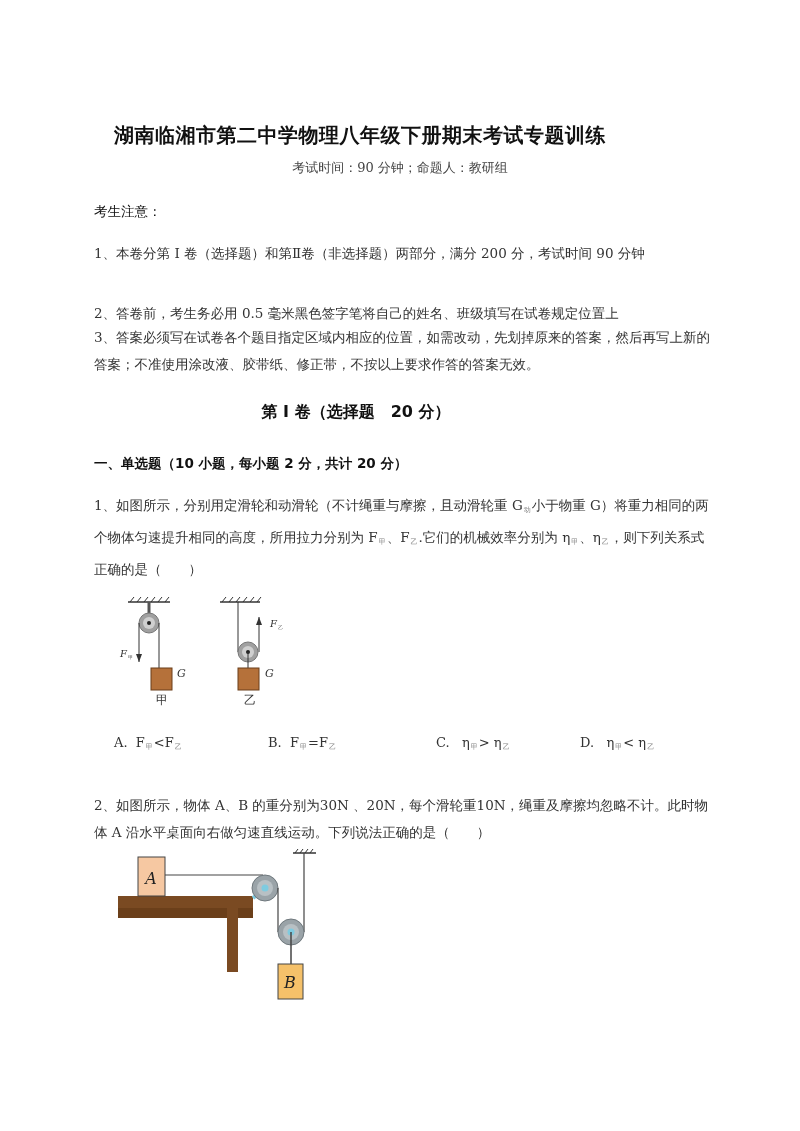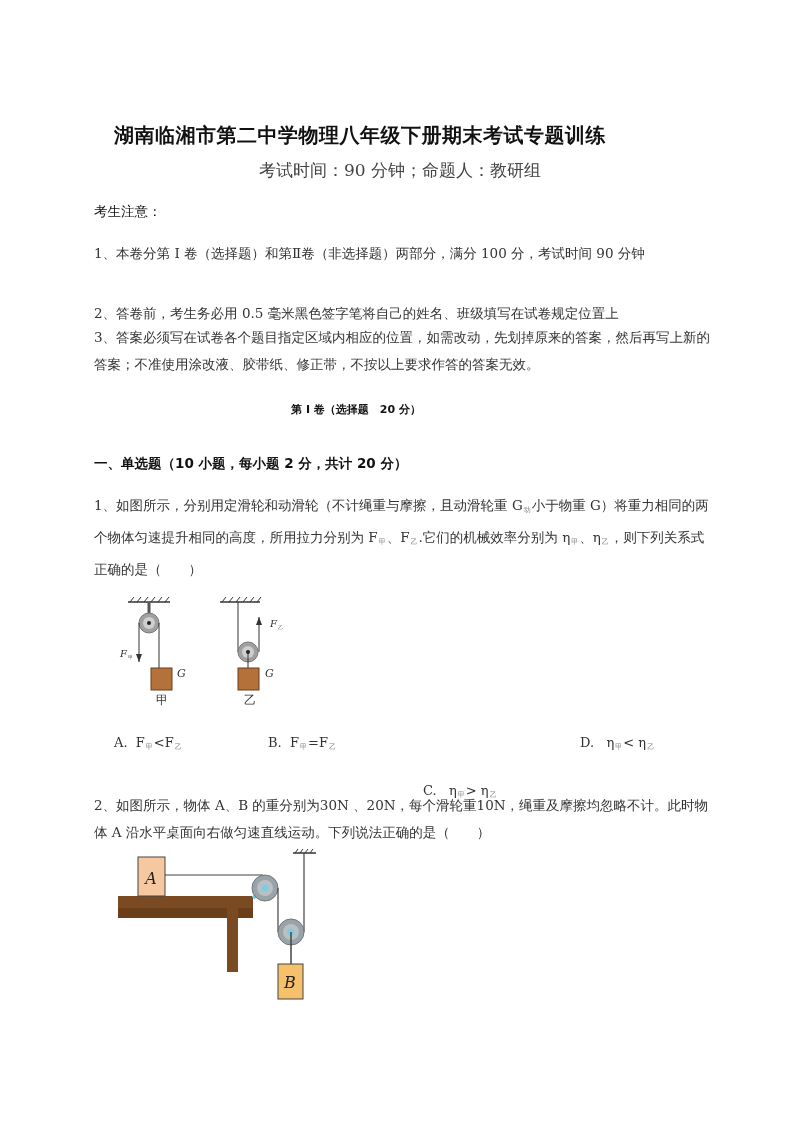--- a/index.html
+++ b/index.html
@@ -11,53 +11,53 @@
       overflow: hidden;
     }
     .abs { position: absolute; }
     .title {
       left: 0; width: 720px; top: 122px; text-align: center;
       font-family: "DejaVu Sans", "Liberation Sans", sans-serif;
       font-weight: bold; font-size: 20px; color: #111; letter-spacing: 0.5px;
     }
     .subtitle {
       left: 0; width: 800px; top: 159px; text-align: center;
-      font-size: 17px; color: #444;
+      font-size: 13px; color: #444;
     }
     .notice-head {
       left: 94px; top: 203px; font-size: 13.5px; font-weight: normal; color: #111;
       font-family: "DejaVu Sans", "Liberation Sans", sans-serif;
     }
     .para {
       left: 94px; width: 620px; font-size: 13.5px; color: #333; line-height: 27px;
     }
     .section-title {
       left: 0; width: 712px; top: 402px; text-align: center;
-      font-size: 11px; font-weight: bold; color: #111;
+      font-size: 16px; font-weight: bold; color: #111;
       font-family: "DejaVu Sans", "Liberation Sans", sans-serif;
     }
     .q-head {
       left: 94px; top: 455px; font-size: 13.5px; font-weight: bold; color: #111;
       font-family: "DejaVu Sans", "Liberation Sans", sans-serif;
     }
     .sub { font-size: 7px; color: #888; vertical-align: -2px; margin: 0 1px; }
     .opt { top: 735px; font-size: 13px; color: #333; }
     .fig { position: absolute; }
     .fig-label { font-size: 12px; color: #333; font-family: "DejaVu Sans", "Liberation Sans", sans-serif; }
   </style>
 </head>
 <body>
 
 <div>
 
   <div class="abs title">湖南临湘市第二中学物理八年级下册期末考试专题训练</div>
   <div class="abs subtitle">考试时间：90 分钟；命题人：教研组</div>
 
   <div class="abs notice-head">考生注意：</div>
-  <div class="abs para" style="top:240px;">1、本卷分第 I 卷（选择题）和第Ⅱ卷（非选择题）两部分，满分 100 分，考试时间 90 分钟</div>
+  <div class="abs para" style="top:240px;">1、本卷分第 I 卷（选择题）和第Ⅱ卷（非选择题）两部分，满分 200 分，考试时间 90 分钟</div>
   <div class="abs para" style="top:300px;">2、答卷前，考生务必用 0.5 毫米黑色签字笔将自己的姓名、班级填写在试卷规定位置上</div>
   <div class="abs para" style="top:324px; width:620px;">3、答案必须写在试卷各个题目指定区域内相应的位置，如需改动，先划掉原来的答案，然后再写上新的答案；不准使用涂改液、胶带纸、修正带，不按以上要求作答的答案无效。</div>
 
   <div class="abs section-title">第 I 卷（选择题　20 分）</div>
   <div class="abs q-head">一、单选题（10 小题，每小题 2 分，共计 20 分）</div>
 
   <div class="abs para" style="top:492px; width:620px;">
     <span>1、如图所示，分别用定滑轮和动滑轮（不计绳重与摩擦，且动滑轮重 G</span><span class="sub">动</span><span>小于物重 G）将重力相同的两个物体匀速提升相同的高度，所用拉力分别为 F</span><span class="sub">甲</span><span>、F</span><span class="sub">乙</span><span>.它们的机械效率分别为 η</span><span class="sub">甲</span><span>、η</span><span class="sub">乙</span><span>，则下列关系式正确的是（　　）</span>
   </div>
 
@@ -111,21 +111,21 @@
   </svg>
   <div class="abs fig-label" style="left:156px; top:692px;">甲</div>
   <div class="abs fig-label" style="left:244px; top:692px;">乙</div>
 
   <div class="abs opt" style="left:114px;">
     <span>A.</span>&nbsp;&nbsp;<span>F</span><span class="sub">甲</span><span>&lt;F</span><span class="sub">乙</span>
   </div>
   <div class="abs opt" style="left:268px;">
     <span>B.</span>&nbsp;&nbsp;<span>F</span><span class="sub">甲</span><span>=F</span><span class="sub">乙</span>
   </div>
-  <div class="abs opt" style="left:423px;margin-top:48px;">
+  <div class="abs opt" style="left:436px;">
     <span>C.</span>&nbsp;&nbsp;&nbsp;<span>η</span><span class="sub">甲</span><span>&gt; η</span><span class="sub">乙</span>
   </div>
   <div class="abs opt" style="left:580px;">
     <span>D.</span>&nbsp;&nbsp;&nbsp;<span>η</span><span class="sub">甲</span><span>&lt; η</span><span class="sub">乙</span>
   </div>
 
   <div class="abs para" style="top:772px; width:620px;margin-top:20px;">2、如图所示，物体 A、B 的重分别为30N 、20N，每个滑轮重10N，绳重及摩擦均忽略不计。此时物体 A 沿水平桌面向右做匀速直线运动。下列说法正确的是（　　）</div>
 
   <svg class="fig" style="left:110px; top:840px;" width="230" height="170">
 

